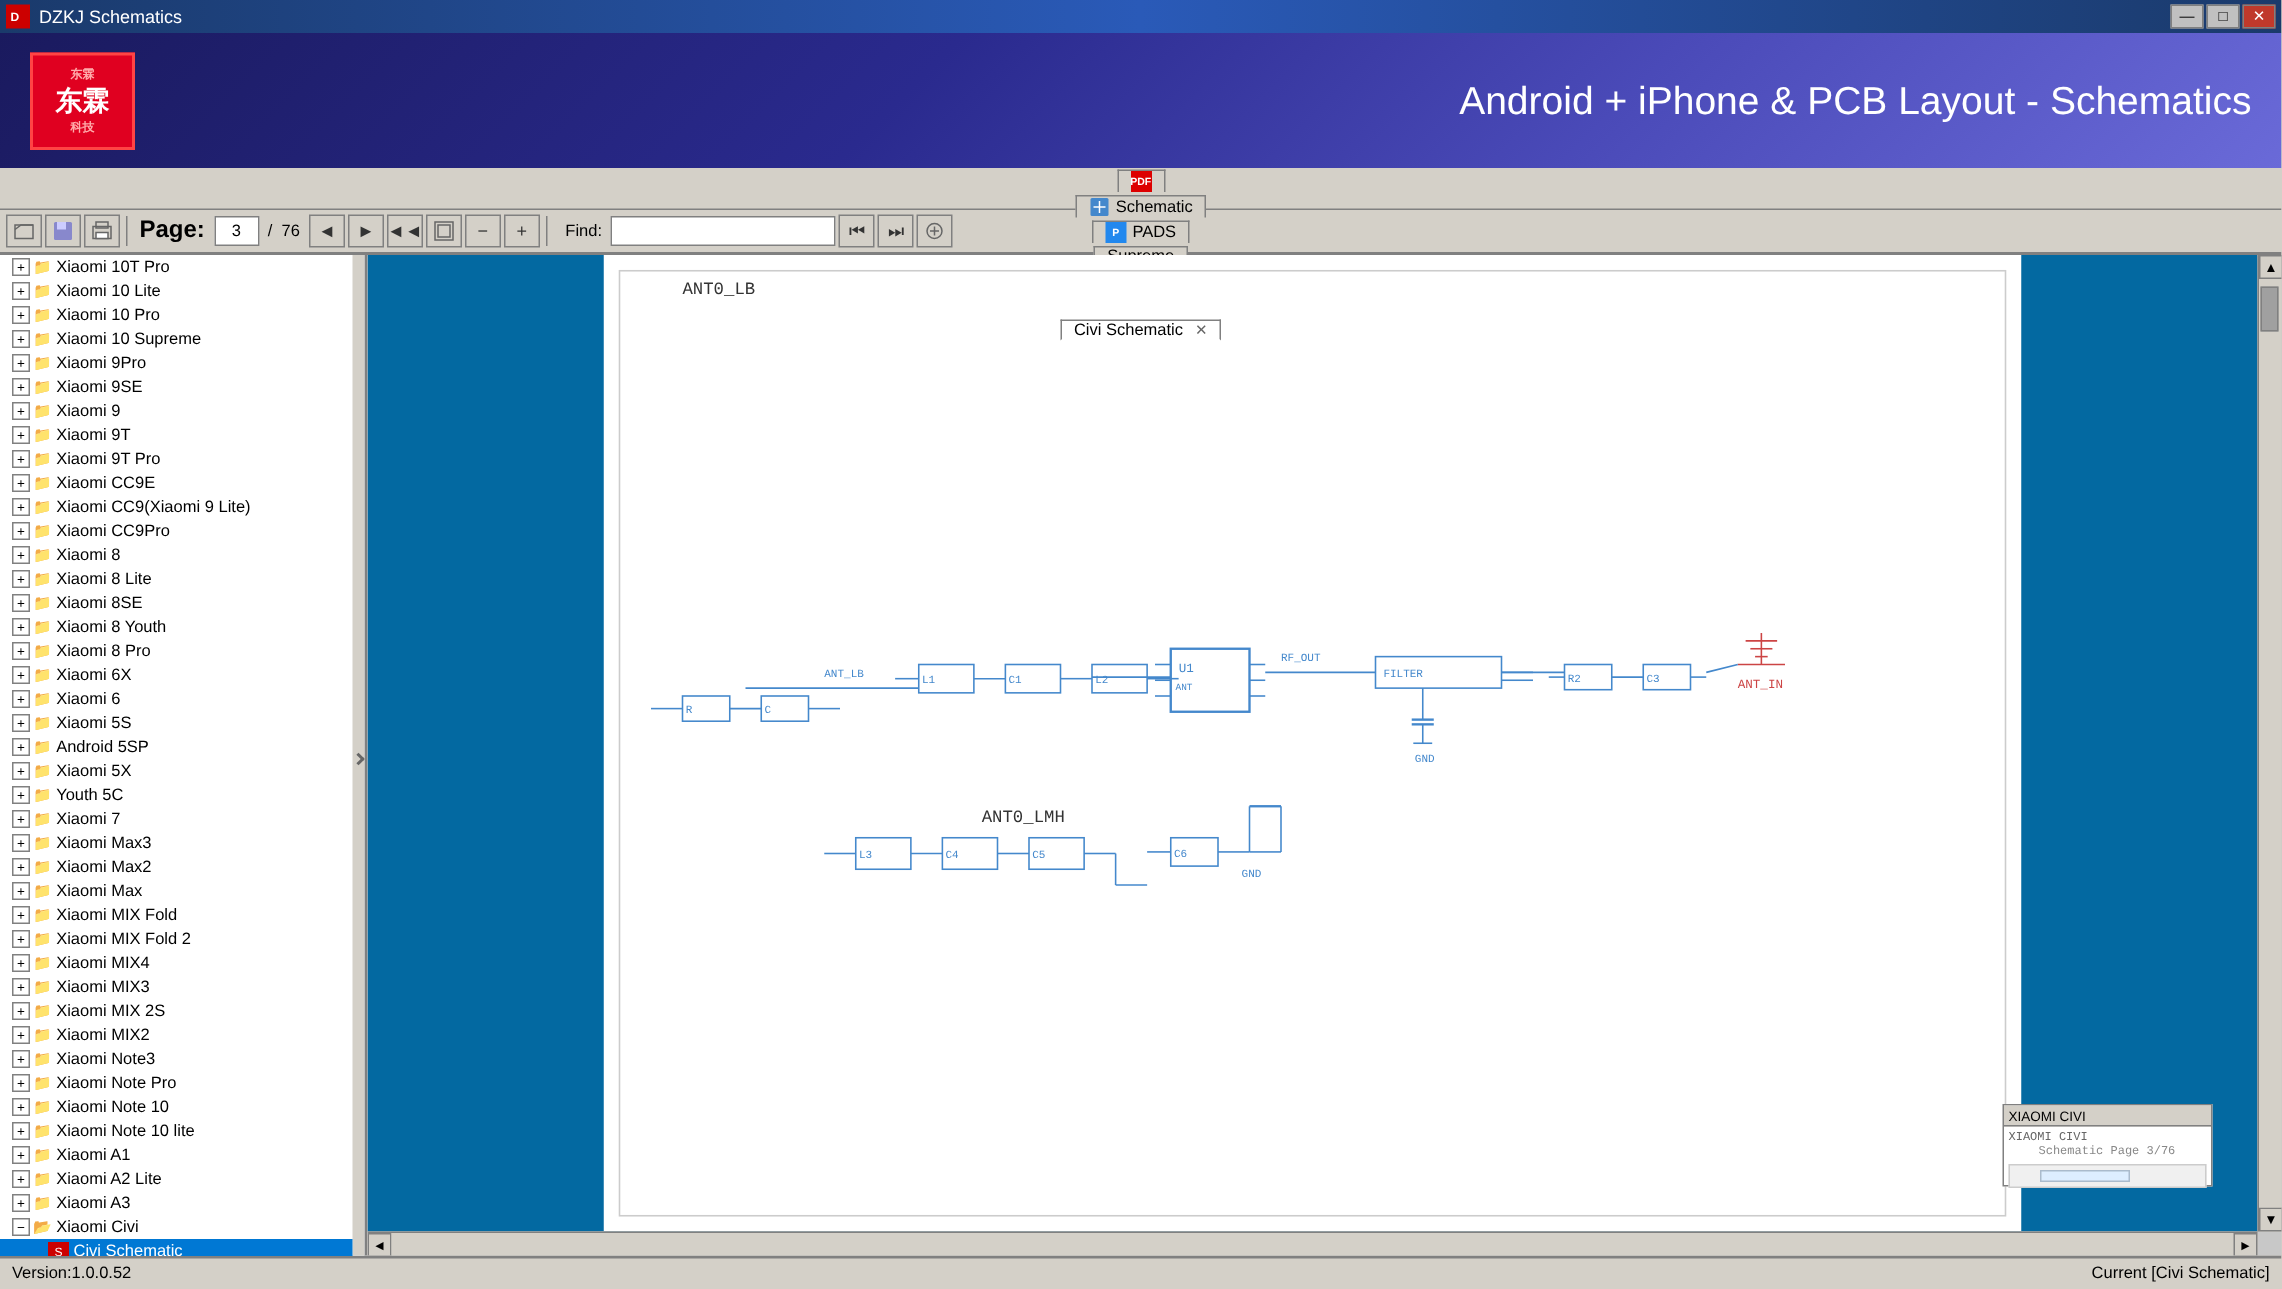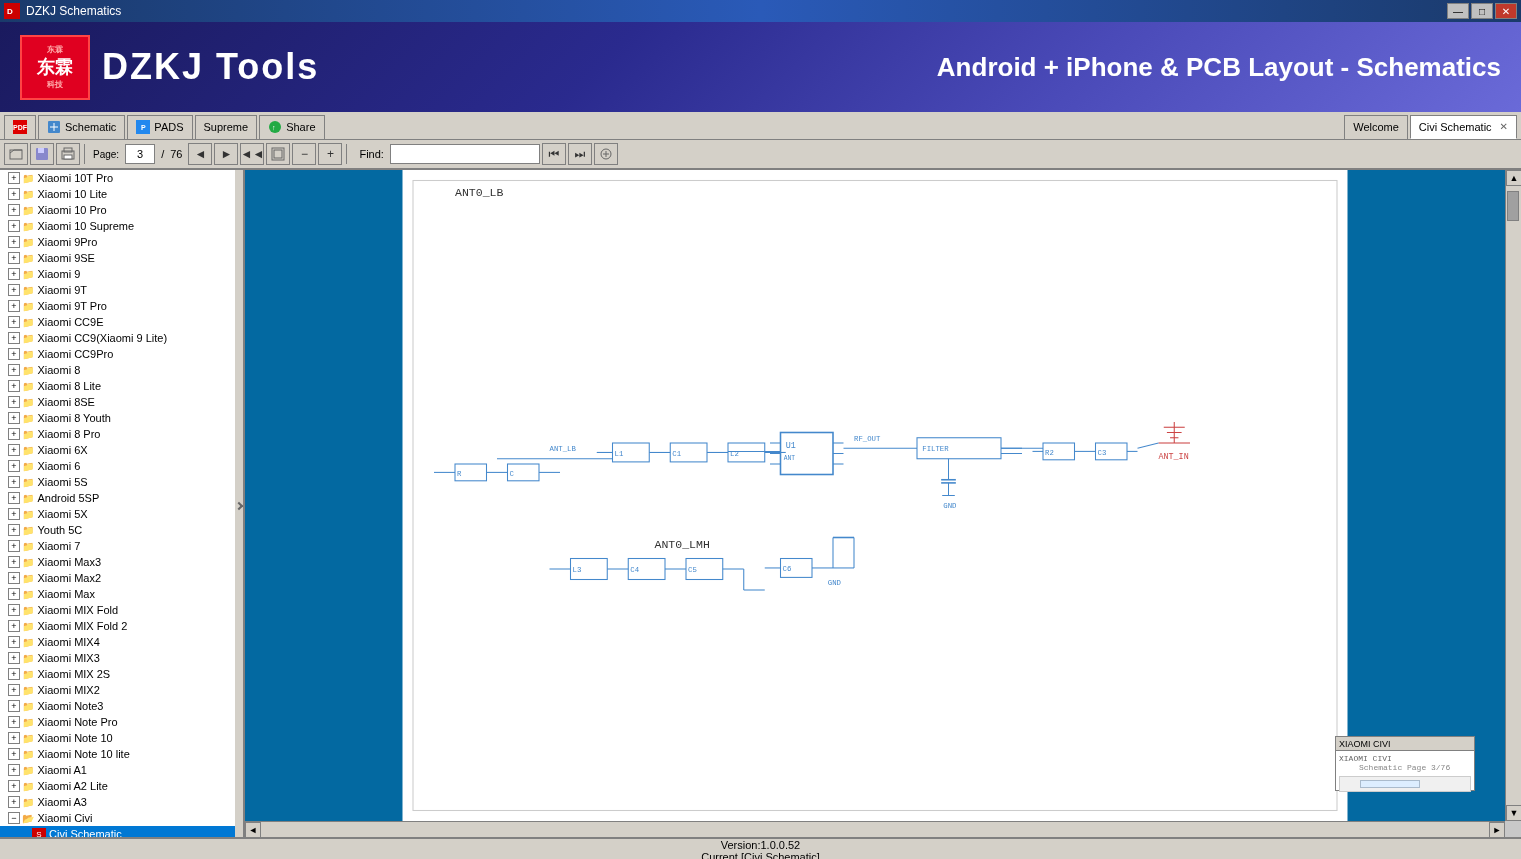--- a/index.html
+++ b/index.html
@@ -55,33 +55,34 @@
     #header .logo-box .sub { font-size: 8px; color: #ffaaaa; }
     #header .brand-name {
       font-size: 36px;
       font-weight: bold;
       color: white;
       letter-spacing: 2px;
     }
     #header .tagline {
       font-size: 26px;
       color: white;
-      font-weight: bold;
+      font-weight: normal;
       margin-left: 32px;
     }
 
     
     #toolbar {
       height: 28px;
       background: #d4d0c8;
       border-bottom: 1px solid #808080;
       display: flex;
       align-items: center;
       padding: 0 4px;
       gap: 2px;
+      flex-direction: column;
     }
     .toolbar-tab {
       height: 24px;
       padding: 0 8px;
       background: #d4d0c8;
       border: 1px solid #808080;
       border-bottom: none;
       display: flex;
       align-items: center;
       gap: 4px;
@@ -111,21 +112,21 @@
       padding: 0 4px;
       gap: 2px;
     }
     .nav-btn {
       width: 24px; height: 22px;
       background: #d4d0c8;
       border: 1px solid #808080;
       display: flex; align-items: center; justify-content: center;
       cursor: pointer; font-size: 12px; color: #333;
     }
-    .page-label { font-size: 10px; margin: 0 4px; }
+    .page-label { font-size: 16px; margin: 0 4px; font-weight: bold; }
     .page-input {
       width: 30px; height: 20px;
       border: 1px solid #808080;
       text-align: center;
       font-size: 11px;
       background: white;
     }
     .find-label { font-size: 11px; margin: 0 4px 0 8px; }
     .find-input {
       width: 150px; height: 20px;
@@ -241,21 +242,21 @@
 
     
     #statusbar {
       height: 22px;
       background: #d4d0c8;
       border-top: 2px solid #808080;
       display: flex;
       align-items: center;
       padding: 0 8px;
       font-size: 11px;
-      flex-direction: column;
+      justify-content: space-between;
     }
 
     
     #schematic-svg {
       position: absolute;
       top: 0; left: 0;
       width: 100%; height: 100%;
     }
 
     
@@ -298,21 +299,20 @@
   </div>
 </div>
 
 <div id="header">
   <div class="logo-area">
     <div class="logo-box">
       <div class="top">东霖</div>
       <div style="font-size:18px;font-weight:bold;color:white;">东霖</div>
       <div class="sub">科技</div>
     </div>
-    <span class="brand-name">DZKJ Tools</span>
   </div>
   <span class="tagline">Android + iPhone &amp; PCB Layout - Schematics</span>
 </div>
 
 <div id="toolbar">
 
   <div class="toolbar-tab">
     <div style="width:14px;height:14px;background:#d00;display:flex;align-items:center;justify-content:center;">
       <span style="font-size:7px;color:white;font-weight:bold;">PDF</span>
     </div>

